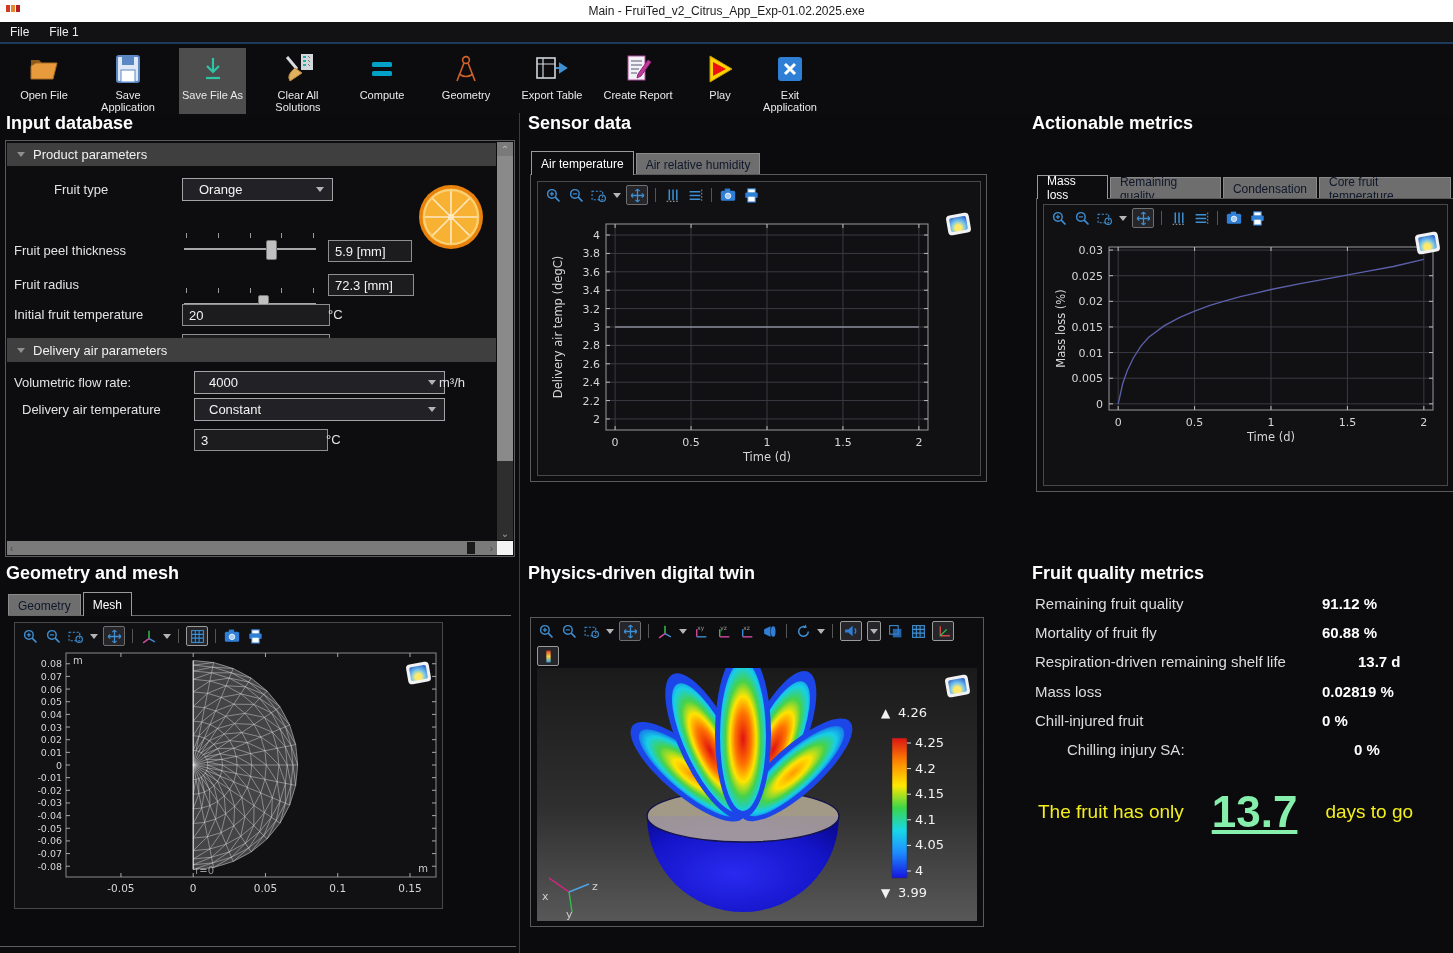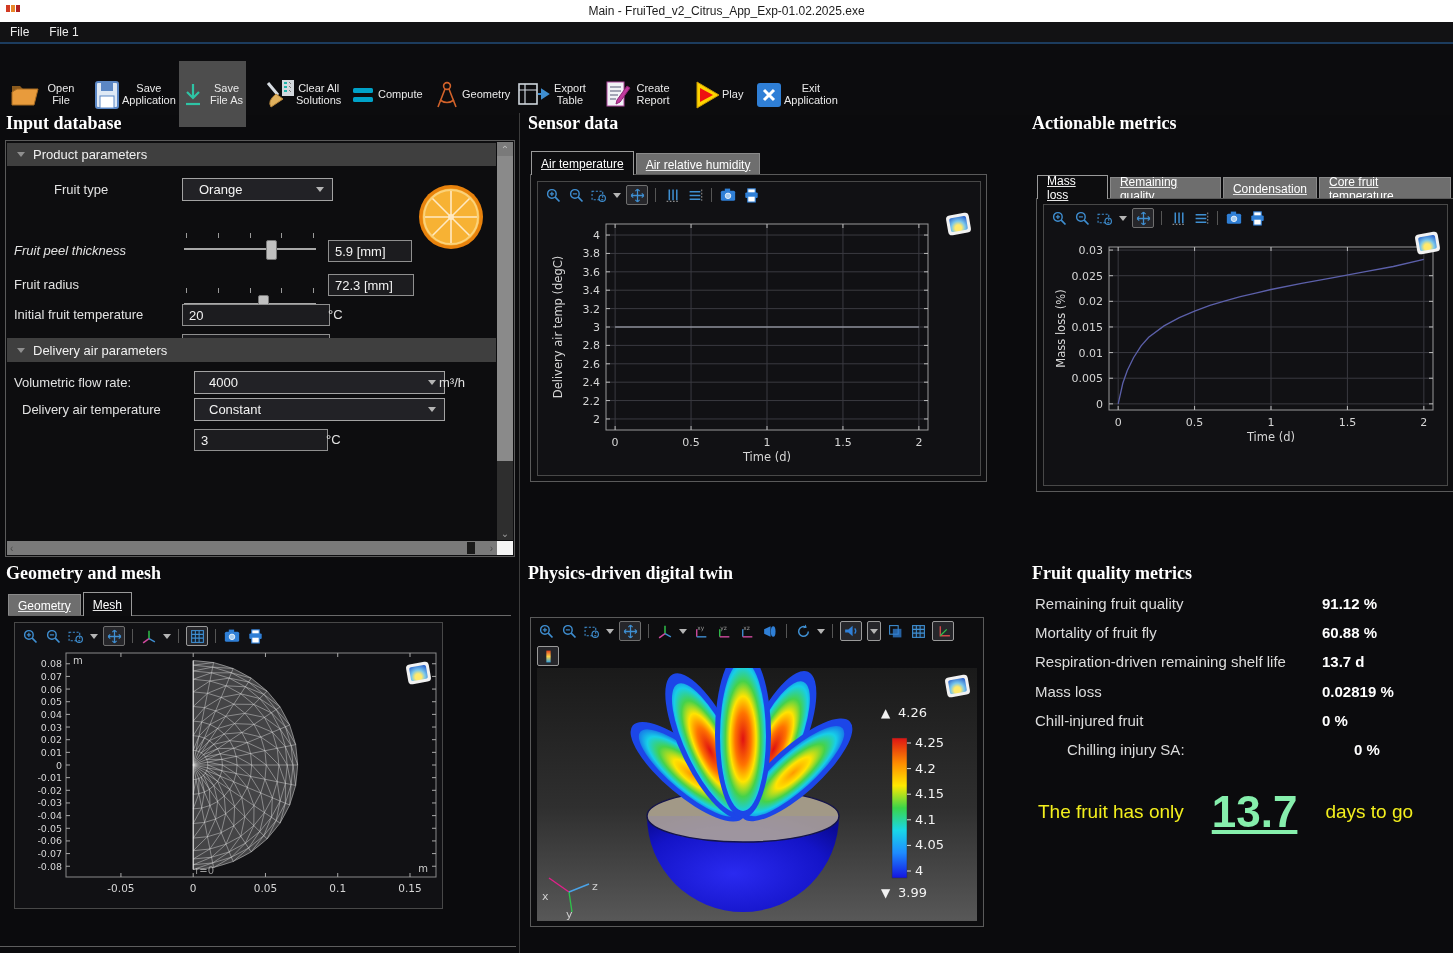--- a/index.html
+++ b/index.html
@@ -8,29 +8,29 @@
   .abs{position:absolute;}
   
   #titlebar{left:0;top:0;width:1453px;height:22px;background:#ffffff;color:#1c1c1c;
             font-size:12px;display:flex;align-items:center;justify-content:center;}
   #applogo{position:absolute;left:6px;top:5px;display:flex;gap:1px;}
   #applogo i{width:4px;height:7px;display:inline-block;}
   #menubar{left:0;top:22px;width:1453px;height:20px;background:#121214;display:flex;align-items:center;
            font-size:12px;color:#ececec;border-bottom:2px solid #1c3c5e;}
   .menu-item{padding:0 10px;height:20px;display:flex;align-items:center;cursor:default;}
   #toolbar{left:0;top:44px;width:1453px;height:71px;background:#0c0c0e;}
-  .tb-btn{position:absolute;top:17px;height:66px;display:flex;align-items:center;
+  .tb-btn{position:absolute;top:4px;height:66px;display:flex;flex-direction:column;align-items:center;
           justify-content:flex-start;font-size:11px;color:#e9e9e9;text-align:center;line-height:12px;}
   .tb-btn .ic{height:36px;display:flex;align-items:center;justify-content:center;margin-top:3px;margin-bottom:2px;}
   .tb-btn.pressed{background:#4d4d4d;}
   
-  .h1{font-size:18px;font-weight:bold;color:#fff;font-family:Liberation Serif, serif;}
-  .tabs{display:flex;align-items:flex-end;height:23px;font-size:12px;text-decoration:underline;}
+  .h1{font-size:18px;font-weight:bold;color:#fff;}
+  .tabs{display:flex;align-items:flex-end;height:23px;font-size:12px;}
   .tab{height:21px;display:flex;align-items:center;padding:0 9px;margin-right:2px;background:#6e6e6e;
-       color:#ffffff;border:1px solid #8a8a8a;border-bottom:none;}
+       color:#0f172a;border:1px solid #8a8a8a;border-bottom:none;}
   .tab.active{background:#0d0d0f;color:#ffffff;height:23px;border-color:#9a9a9a;position:relative;z-index:2;}
   .panelbox{border:1px solid #5a5a5a;background:#0d0d0f;}
   .widget{border:1px solid #484848;background:#111114;}
   .pt-bar{display:flex;align-items:center;gap:5px;padding:3px 6px;height:20px;}
   .pt-ic{width:18px;height:16px;display:flex;align-items:center;justify-content:center;}
   .pt-ic.boxed{border:1px solid #6f6f6f;background:#26262a;border-radius:2px;width:20px;height:18px;}
   .pt-sep{width:1px;height:14px;background:#555;margin:0 2px;}
   .caret{width:0;height:0;border-left:4px solid transparent;border-right:4px solid transparent;
          border-top:5px solid #b5b5b5;display:inline-block;}
   .comsol-badge{position:absolute;width:23px;height:20px;background:#f2f2f2;border-radius:4px;
@@ -202,21 +202,21 @@
         <circle cx="33" cy="33" r="32" fill="#e8820c"></circle>
         <circle cx="33" cy="33" r="28.5" fill="#f7b234"></circle>
         <g stroke="#ffe9c2" stroke-width="1.6">
           <path d="M33 6 V60 M6 33 H60 M14 14 L52 52 M52 14 L14 52"></path>
         </g>
         <circle cx="33" cy="33" r="27" fill="none" stroke="#fbd27a" stroke-width="2"></circle>
         <circle cx="33" cy="33" r="3" fill="#ffe9c2"></circle>
       </svg>
     </div>
 
-    <div class="abs fld-label" style="left:8px;top:102px;font-style:italic;">Fruit peel thickness</div>
+    <div class="abs fld-label" style="left:8px;top:102px;">Fruit peel thickness</div>
     <div class="abs slider" style="left:178px;top:98px;width:132px;height:20px;">
       <span class="tickrow" style="top:-6px;">
           <i></i>
           <i></i>
           <i></i>
           <i></i>
           <i></i>
         </span>
       <span class="track"></span>
         <span class="thumb" style="left:62%;"></span>
@@ -930,21 +930,21 @@
 
   <div class="abs h1" style="left:1032px;top:563px;">Fruit quality metrics</div>
   <div class="mrow" style="top:595px;">
       <span class="lab">Remaining fruit quality</span>
       <span class="val">91.12 %</span>
     </div>
   <div class="mrow" style="top:624px;">
       <span class="lab">Mortality of fruit fly</span>
       <span class="val">60.88 %</span>
     </div>
-  <div class="mrow" style="top:653px;">
+  <div class="mrow" style="top:653px;gap:36px;">
       <span class="lab">Respiration-driven remaining shelf life</span>
       <span class="val">13.7 d</span>
     </div>
   <div class="mrow" style="top:683px;">
       <span class="lab">Mass loss</span>
       <span class="val">0.02819 %</span>
     </div>
   <div class="mrow" style="top:712px;">
       <span class="lab">Chill-injured fruit</span>
       <span class="val">0 %</span>

